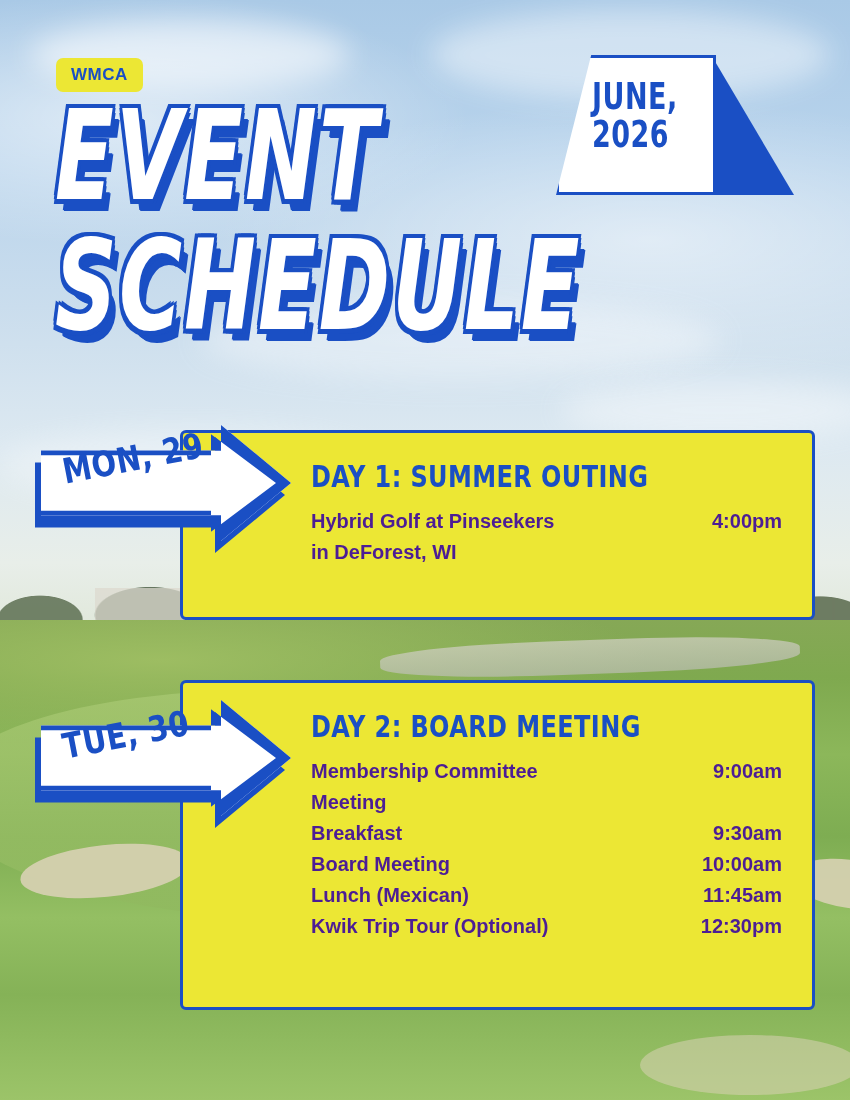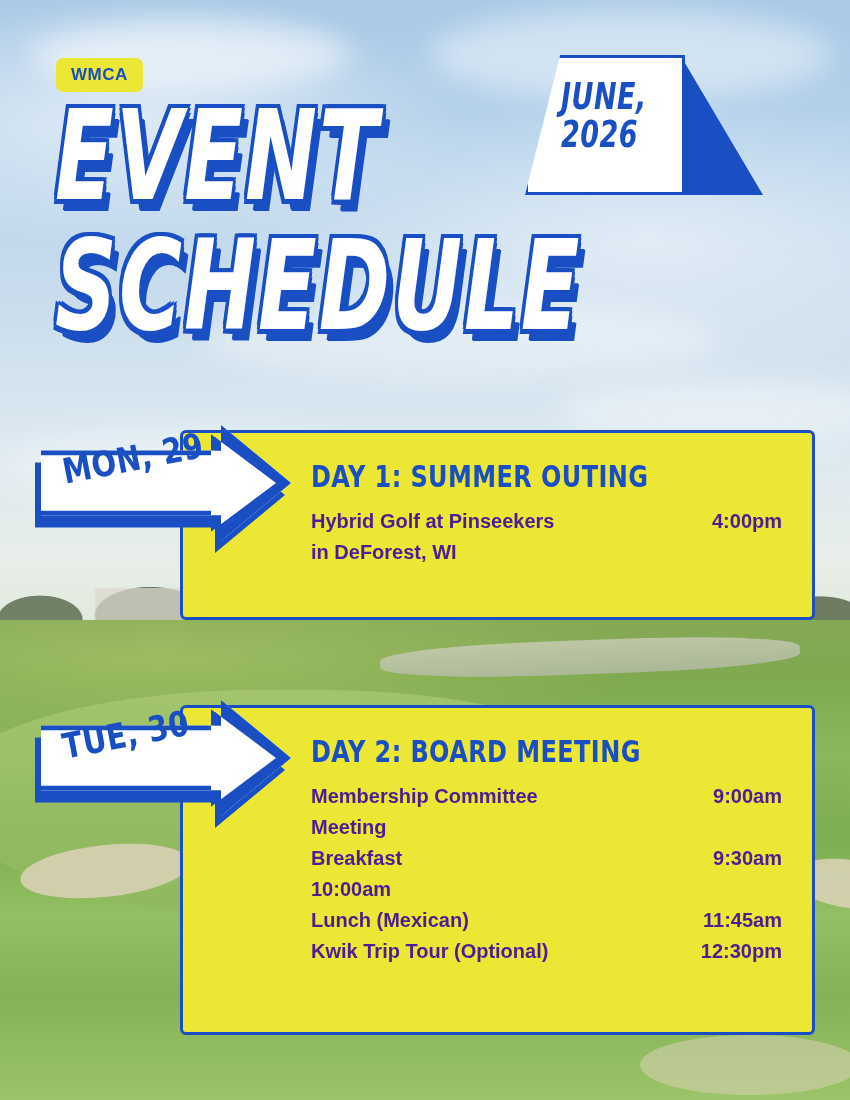--- a/index.html
+++ b/index.html
@@ -135,22 +135,22 @@
       3px 3px 0 #1a4fc4, -3px 3px 0 #1a4fc4, 3px -3px 0 #1a4fc4, -3px -3px 0 #1a4fc4,
       6px 7px 0 #1a4fc4, 7px 8px 0 #1a4fc4;
     white-space: nowrap;
   }
   .title-line-1 { margin-bottom: 46px; }
   .title-line-2 { }
 
   
   .date-tent {
     position: absolute;
-    left: 525px; top: 55px;
-    width: 238px; height: 140px; font-style: italic;
+    left: 556px; top: 55px;
+    width: 238px; height: 140px;
   }
   .tent-right {
     position: absolute;
     left: 100px; top: 0;
     width: 138px; height: 140px;
     background: #1a4fc4;
     clip-path: polygon(40% 0%, 100% 100%, 0% 100%);
   }
   .tent-left {
     position: absolute;
@@ -176,21 +176,21 @@
   }
 
   
   .day-card {
     position: absolute;
     background: #ece734;
     border: 3px solid #1a4fc4;
     border-radius: 6px;
   }
   #day1-card { left: 180px; top: 430px; width: 635px; height: 190px; }
-  #day2-card { left: 180px; top: 705px; width: 635px; height: 330px; }
+  #day2-card { left: 180px; top: 680px; width: 635px; height: 330px; }
 
   .day-card-inner { padding: 26px 30px 0 128px; }
 
   .day-heading {
     color: #1a4fc4;
     font-family: "DejaVu Sans", sans-serif;
     font-weight: bold;
     font-size: 24px;
     letter-spacing: .4px;
     transform: scaleY(1.25);
@@ -327,20 +327,21 @@
       </div>
       <div class="item-row row-gap">
         <span class="item-name">Meeting</span>
         <span class="item-time"></span>
       </div>
       <div class="item-row">
         <span class="item-name">Breakfast</span>
         <span class="item-time">9:30am</span>
       </div>
       <div class="item-row">
+        <span class="item-name">Board Meeting</span>
         <span class="item-time">10:00am</span>
       </div>
       <div class="item-row">
         <span class="item-name">Lunch (Mexican)</span>
         <span class="item-time">11:45am</span>
       </div>
       <div class="item-row">
         <span class="item-name">Kwik Trip Tour (Optional)</span>
         <span class="item-time">12:30pm</span>
       </div>

